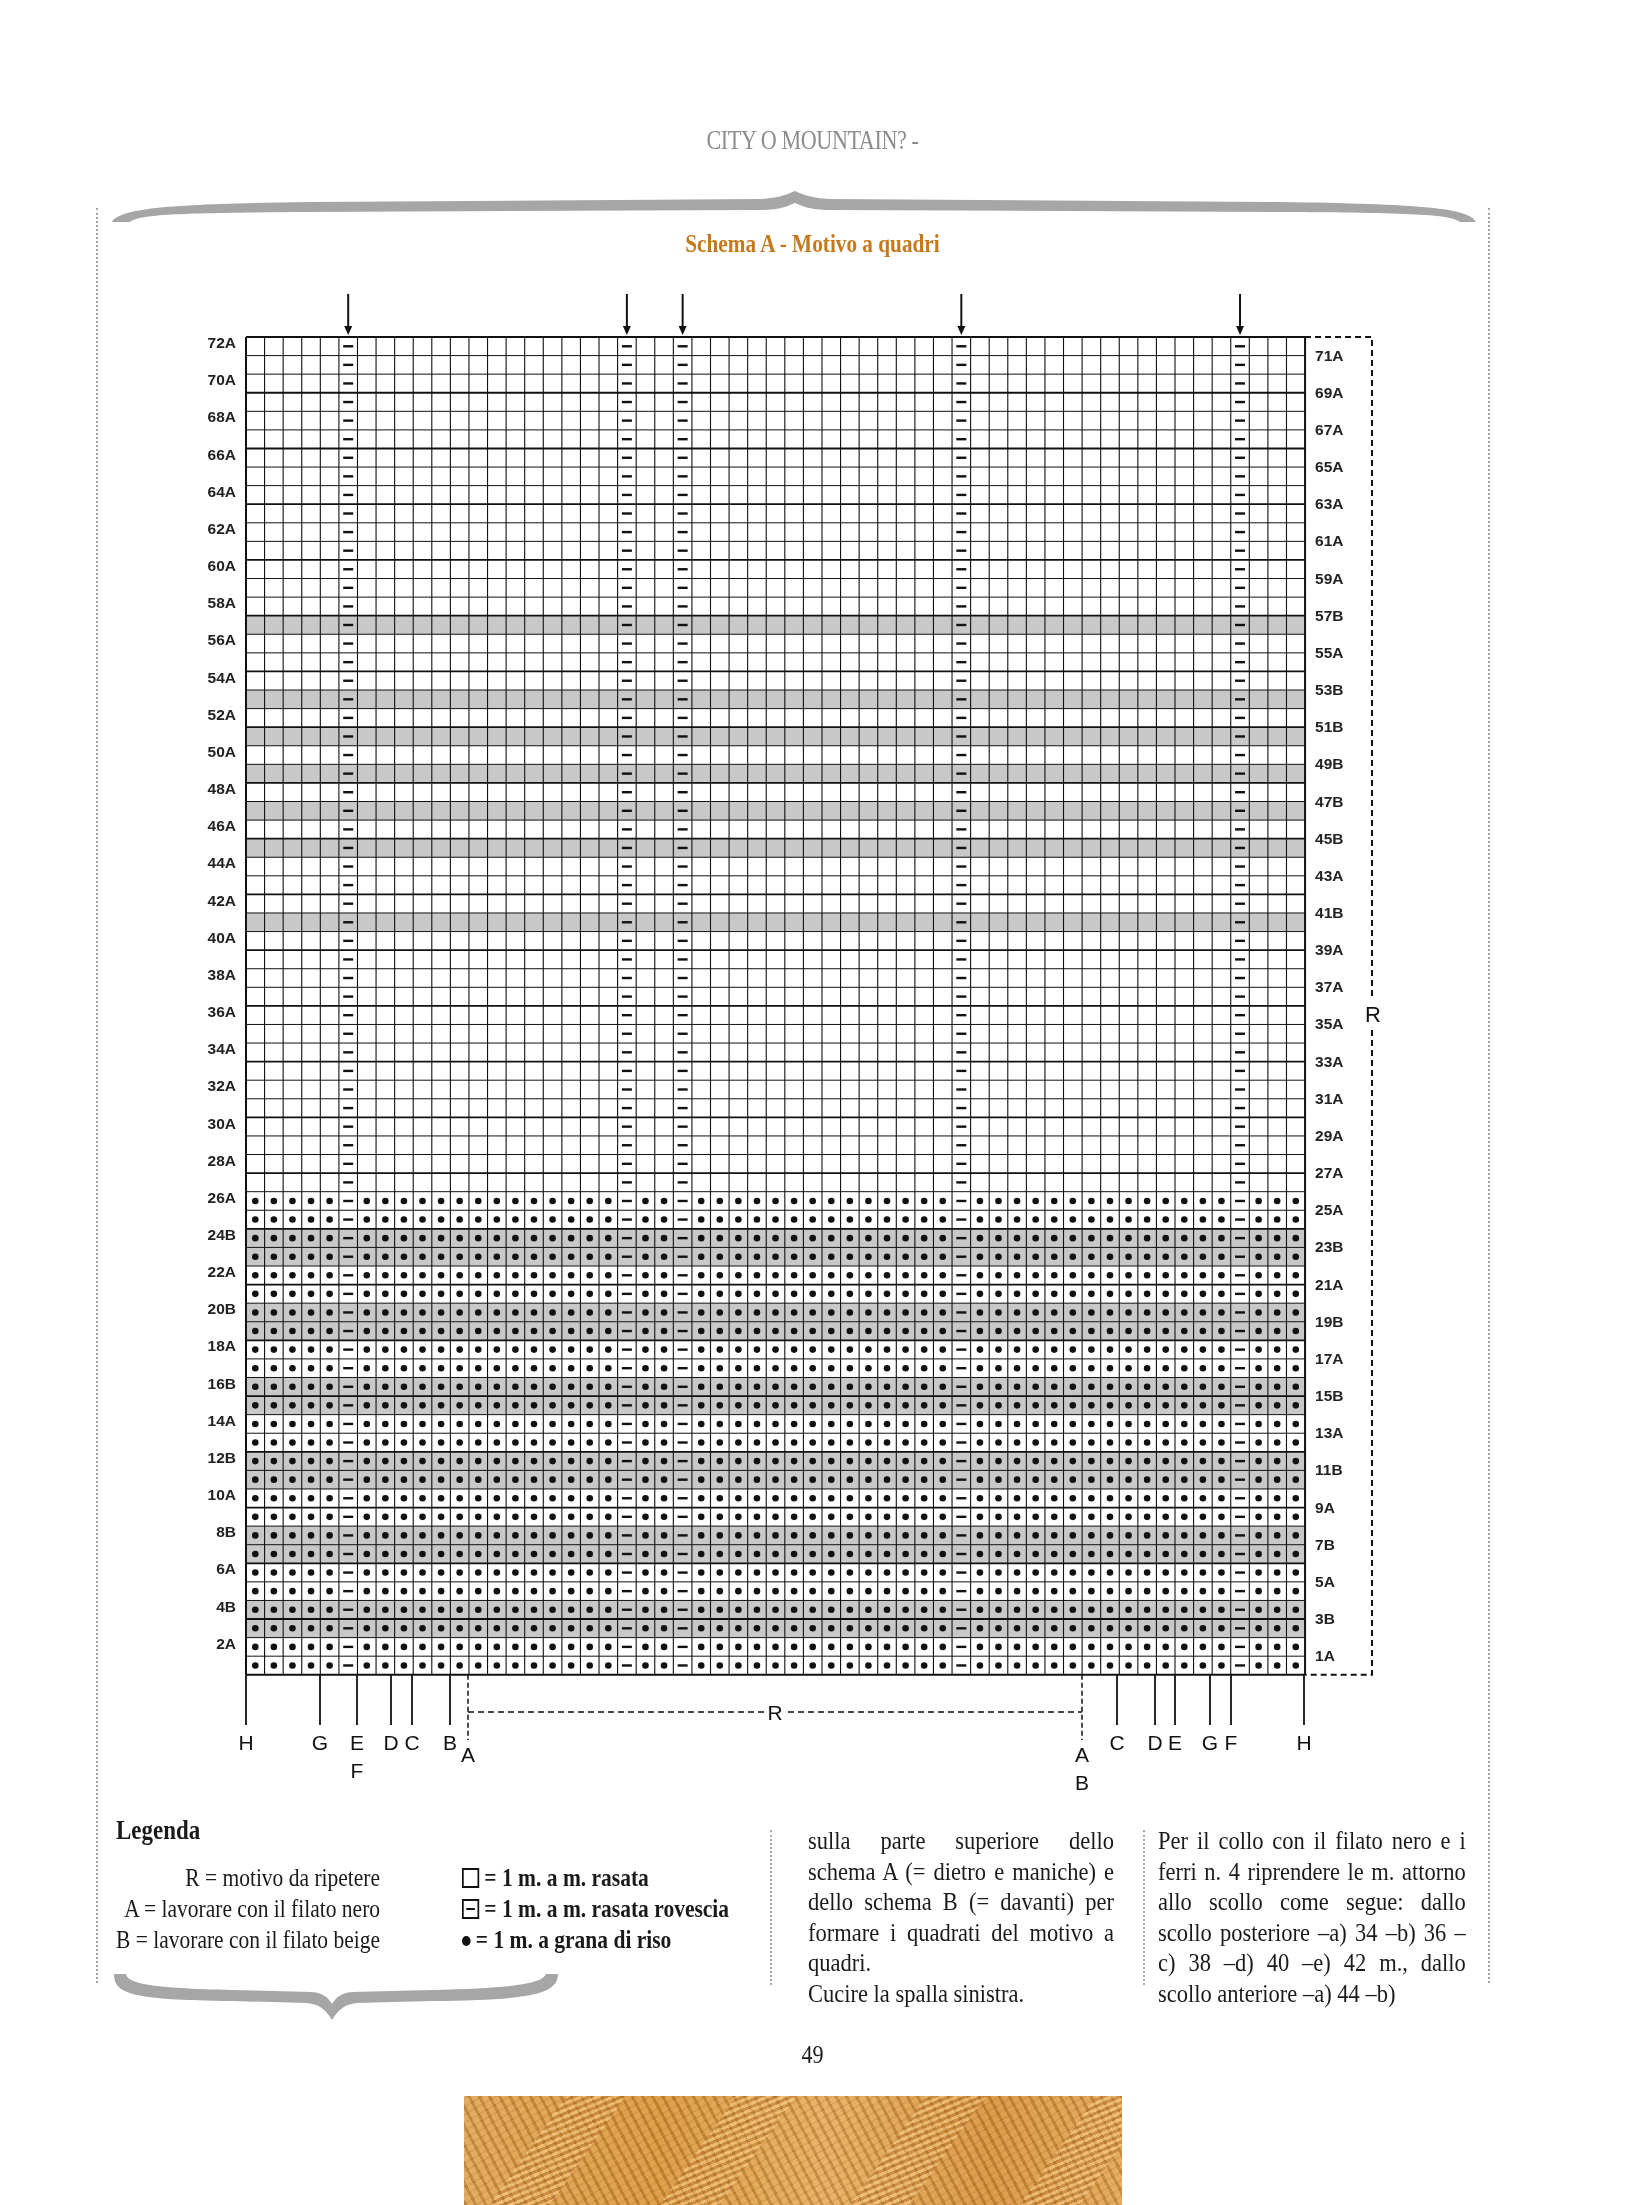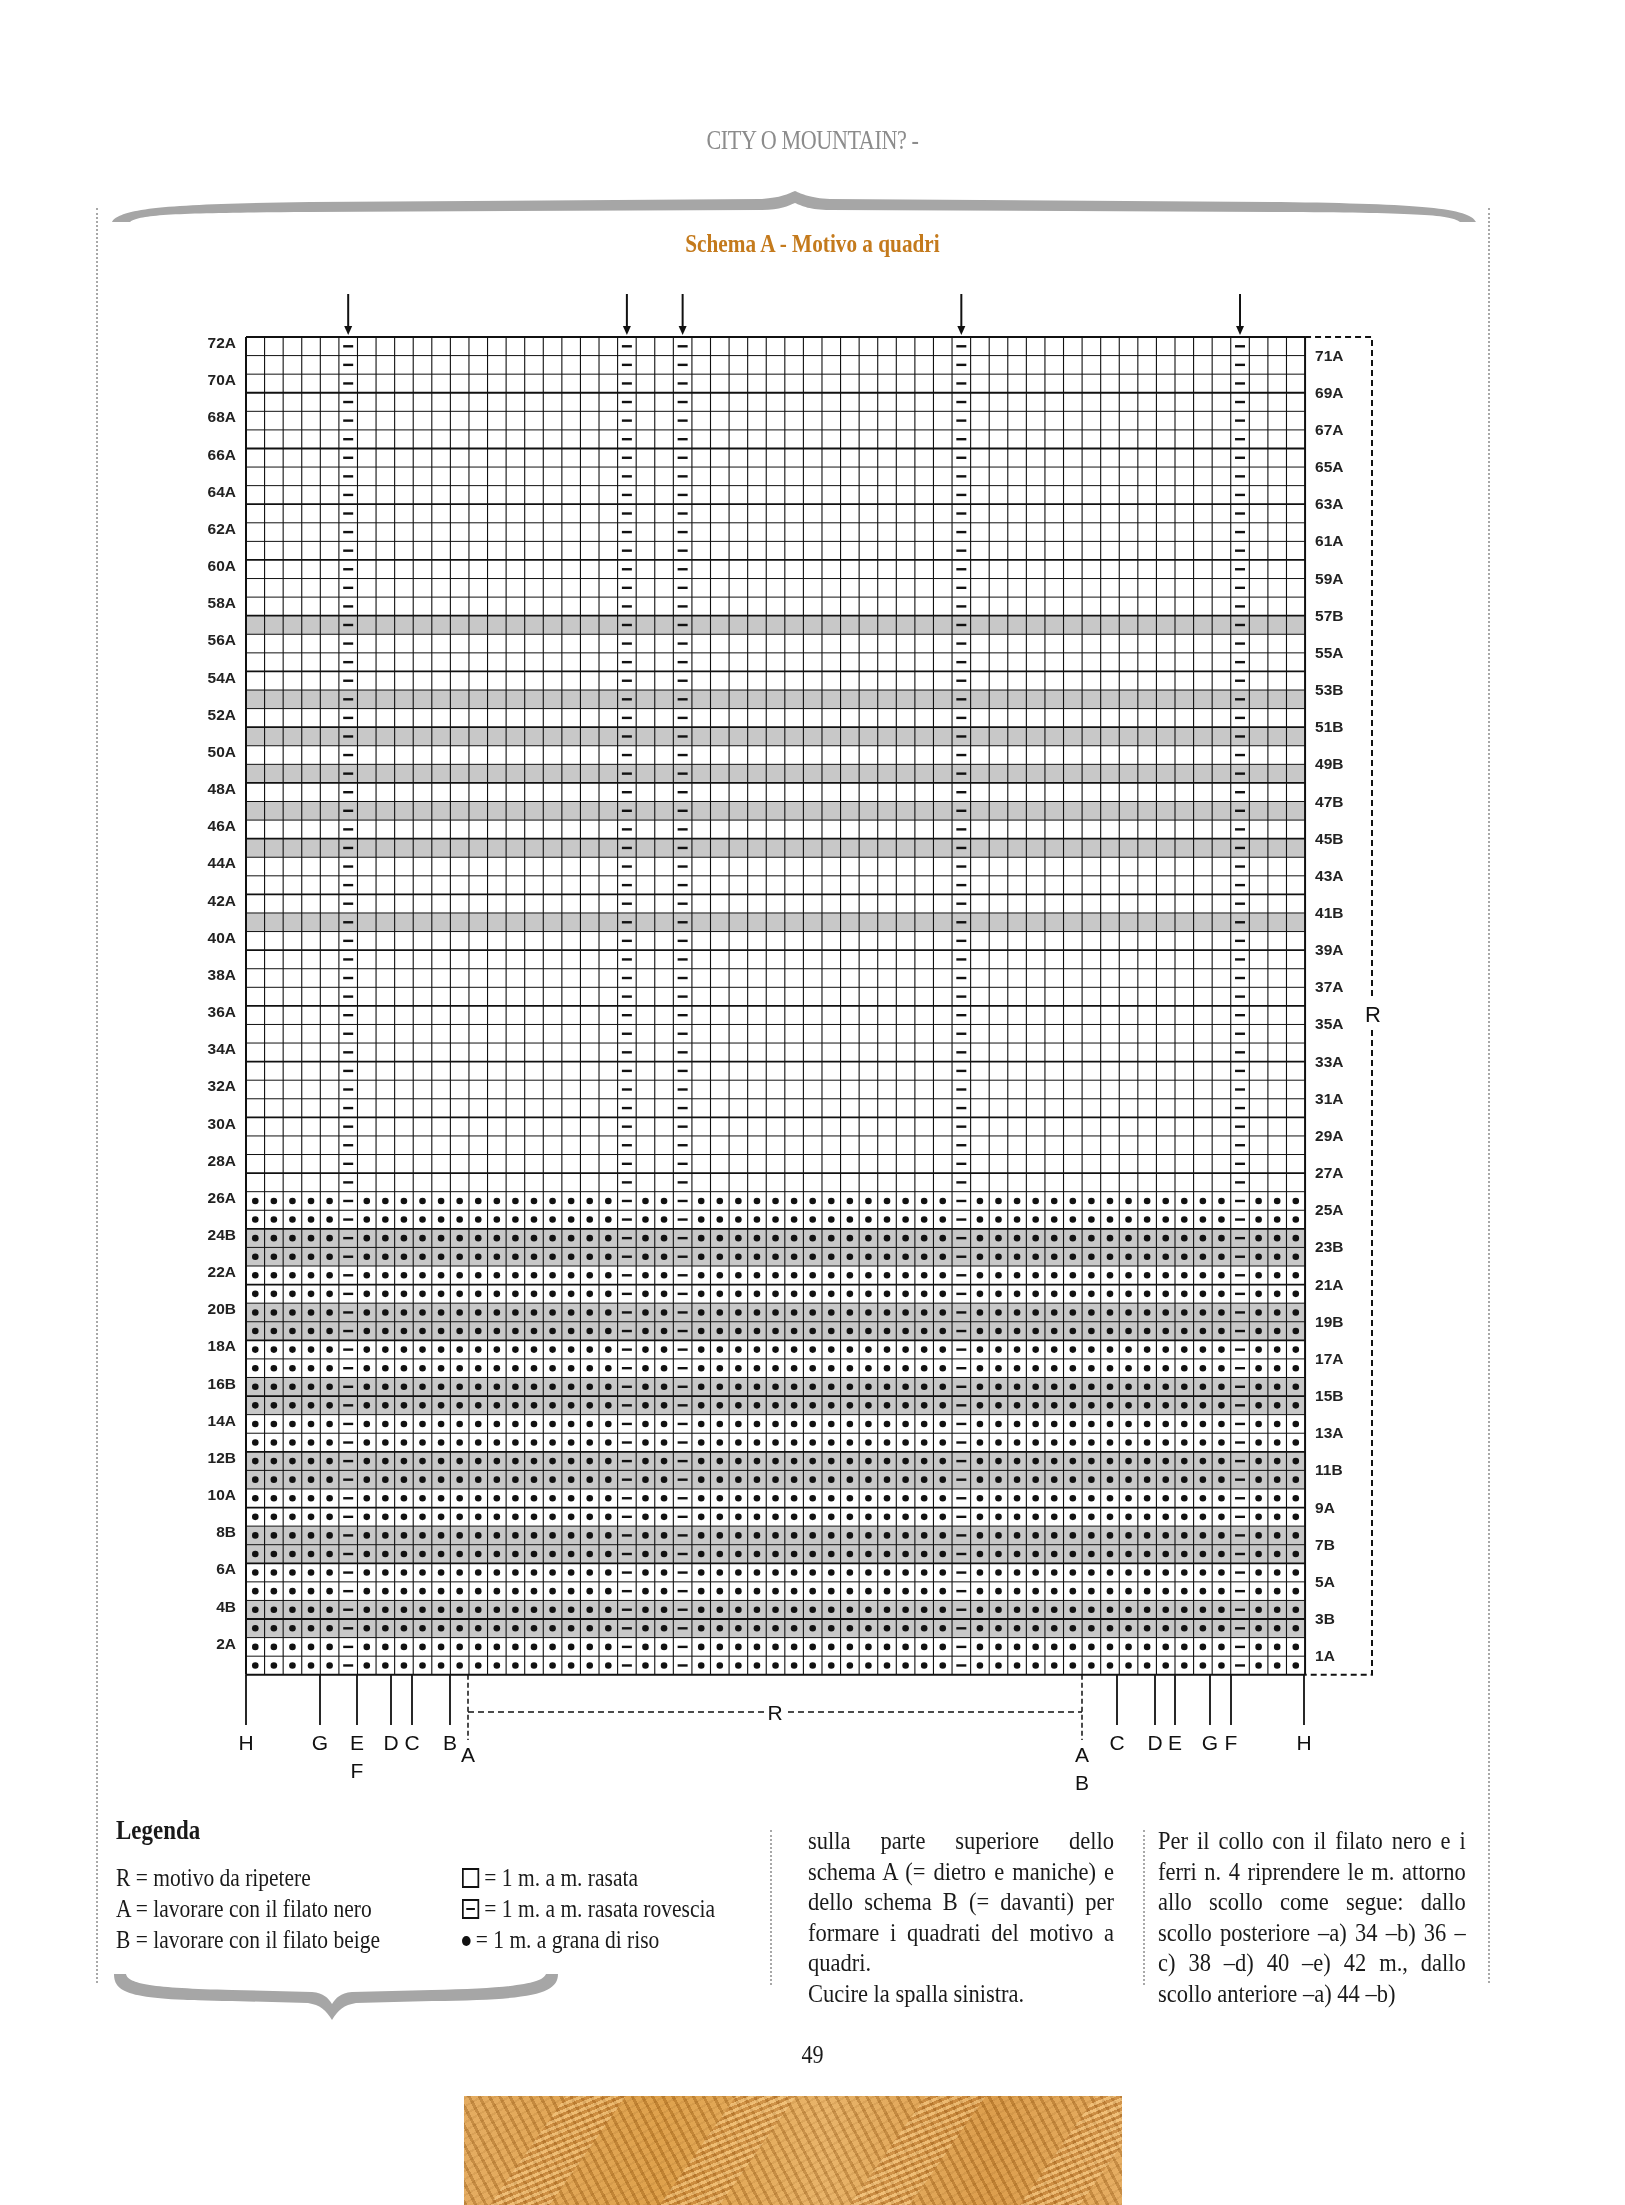--- a/index.html
+++ b/index.html
@@ -2023,26 +2023,26 @@
     <line x1="1231" y1="1674.7599999999998" x2="1231" y2="1725" stroke="#111" stroke-width="1.8"></line>
     <text x="1231" y="1750" font-size="21" text-anchor="middle" fill="#111">F</text>
     <line x1="1304" y1="1674.7599999999998" x2="1304" y2="1725" stroke="#111" stroke-width="1.8"></line>
     <text x="1304" y="1750" font-size="21" text-anchor="middle" fill="#111">H</text>
     <line x1="468" y1="1712" x2="1082" y2="1712" stroke="#111" stroke-width="1.6" stroke-dasharray="6,4"></line>
     <rect x="764" y="1700" width="22" height="24" fill="#fff"></rect>
     <text x="775" y="1720" font-size="21" text-anchor="middle" fill="#111">R</text>
   </svg>
 
 <div class="abs legend-title">Legenda</div>
-<div class="abs" style="left:116px; top:1862px;">
+<div class="abs" style="left:116px; top:1862px;text-align:right;">
   <div class="legend-line">R = motivo da ripetere</div>
   <div class="legend-line">A = lavorare con il filato nero</div>
   <div class="legend-line">B = lavorare con il filato beige</div>
 </div>
-<div class="abs" style="left:462px; top:1862px;">
+<div class="abs" style="left:462px; top:1862px;font-weight:bold;">
   <div class="legend-line">
     <span class="legend-sym"></span><span>= 1 m. a m. rasata</span>
   </div>
   <div class="legend-line">
     <span class="legend-sym dash"></span><span>= 1 m. a m. rasata rovescia</span>
   </div>
   <div class="legend-line">
     <span class="legend-dot"></span><span>= 1 m. a grana di riso</span>
   </div>
 </div>

